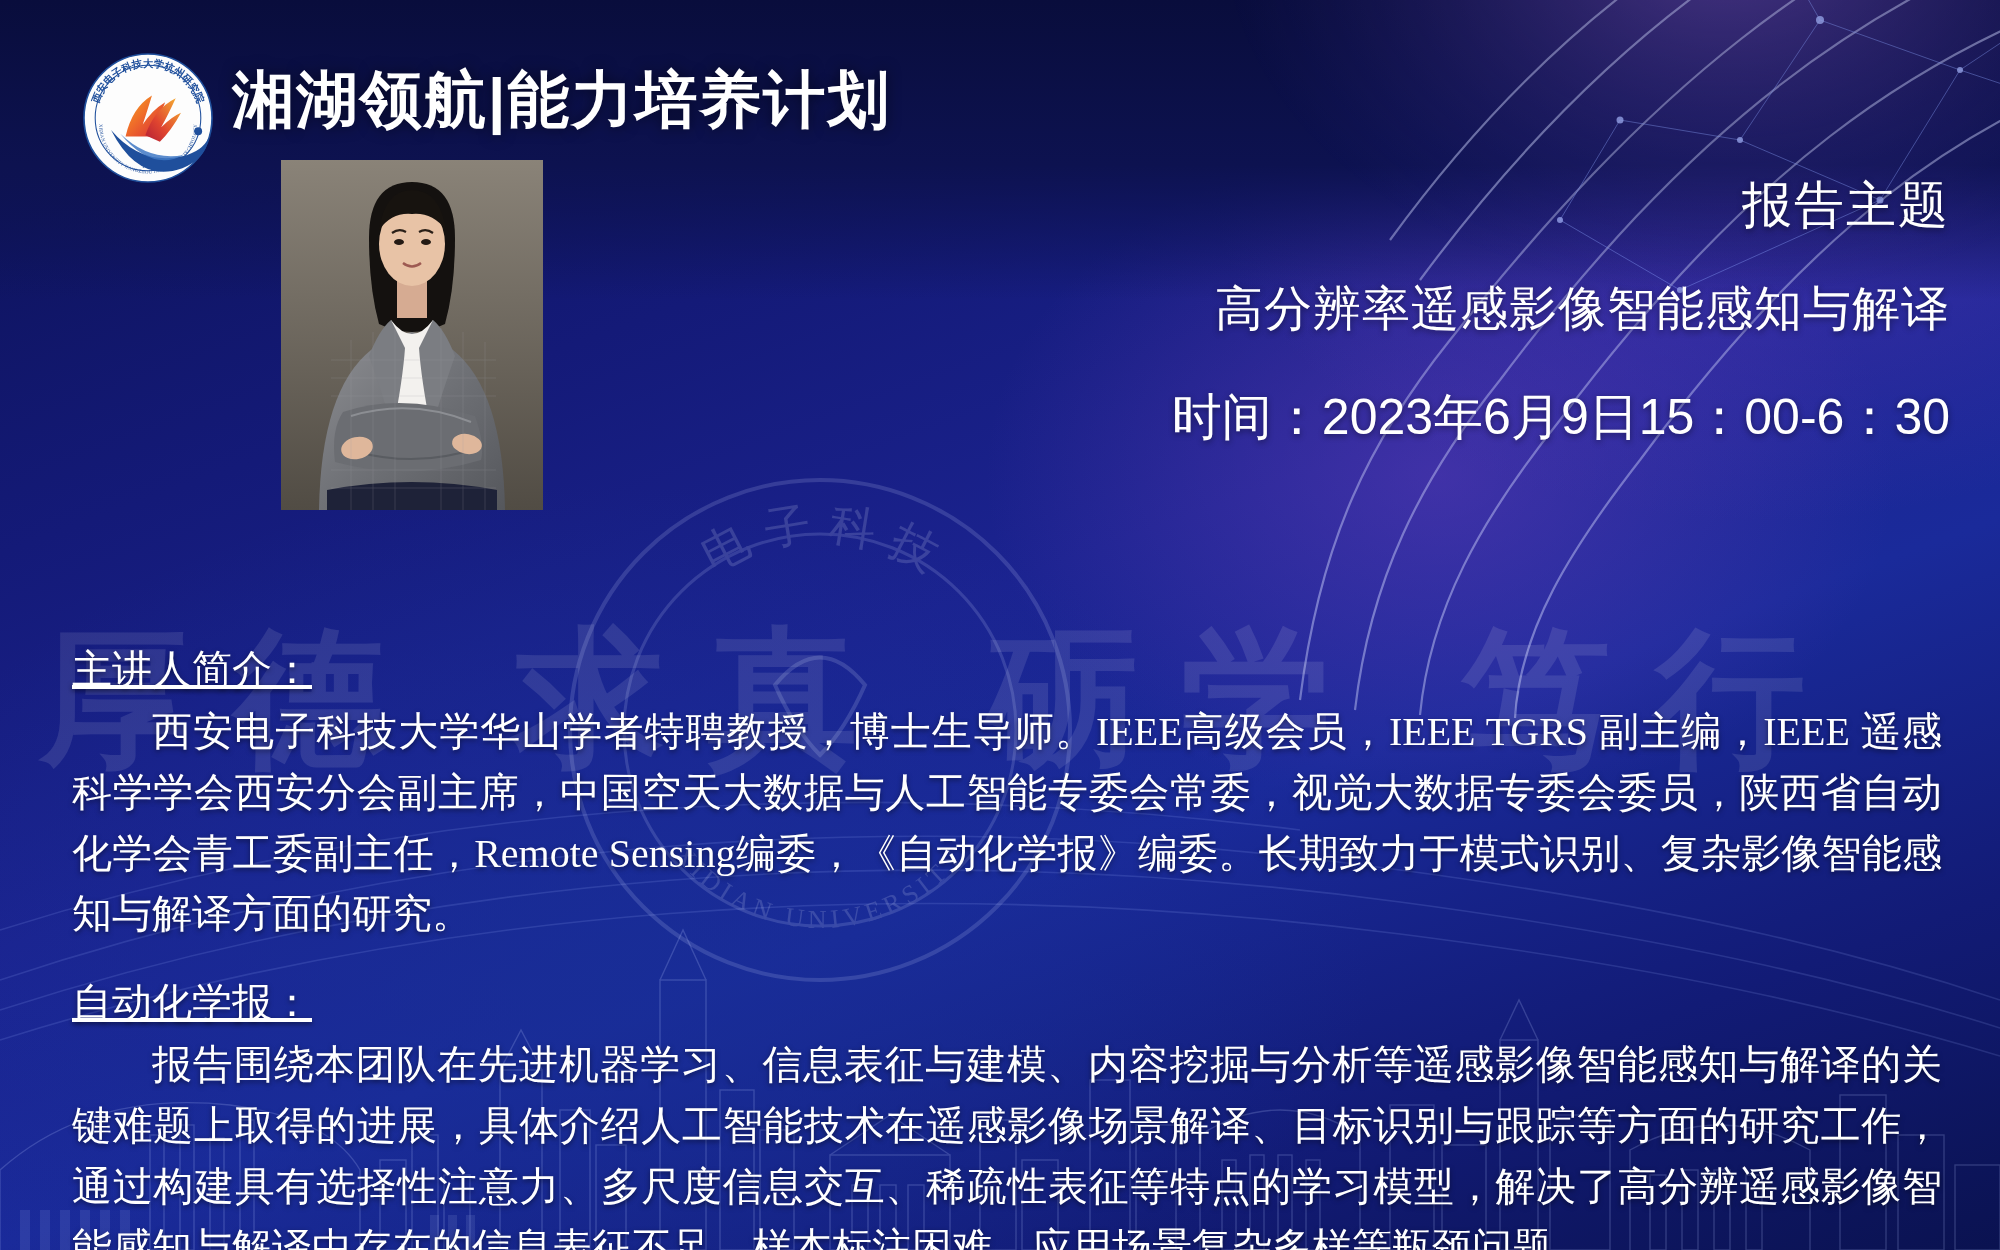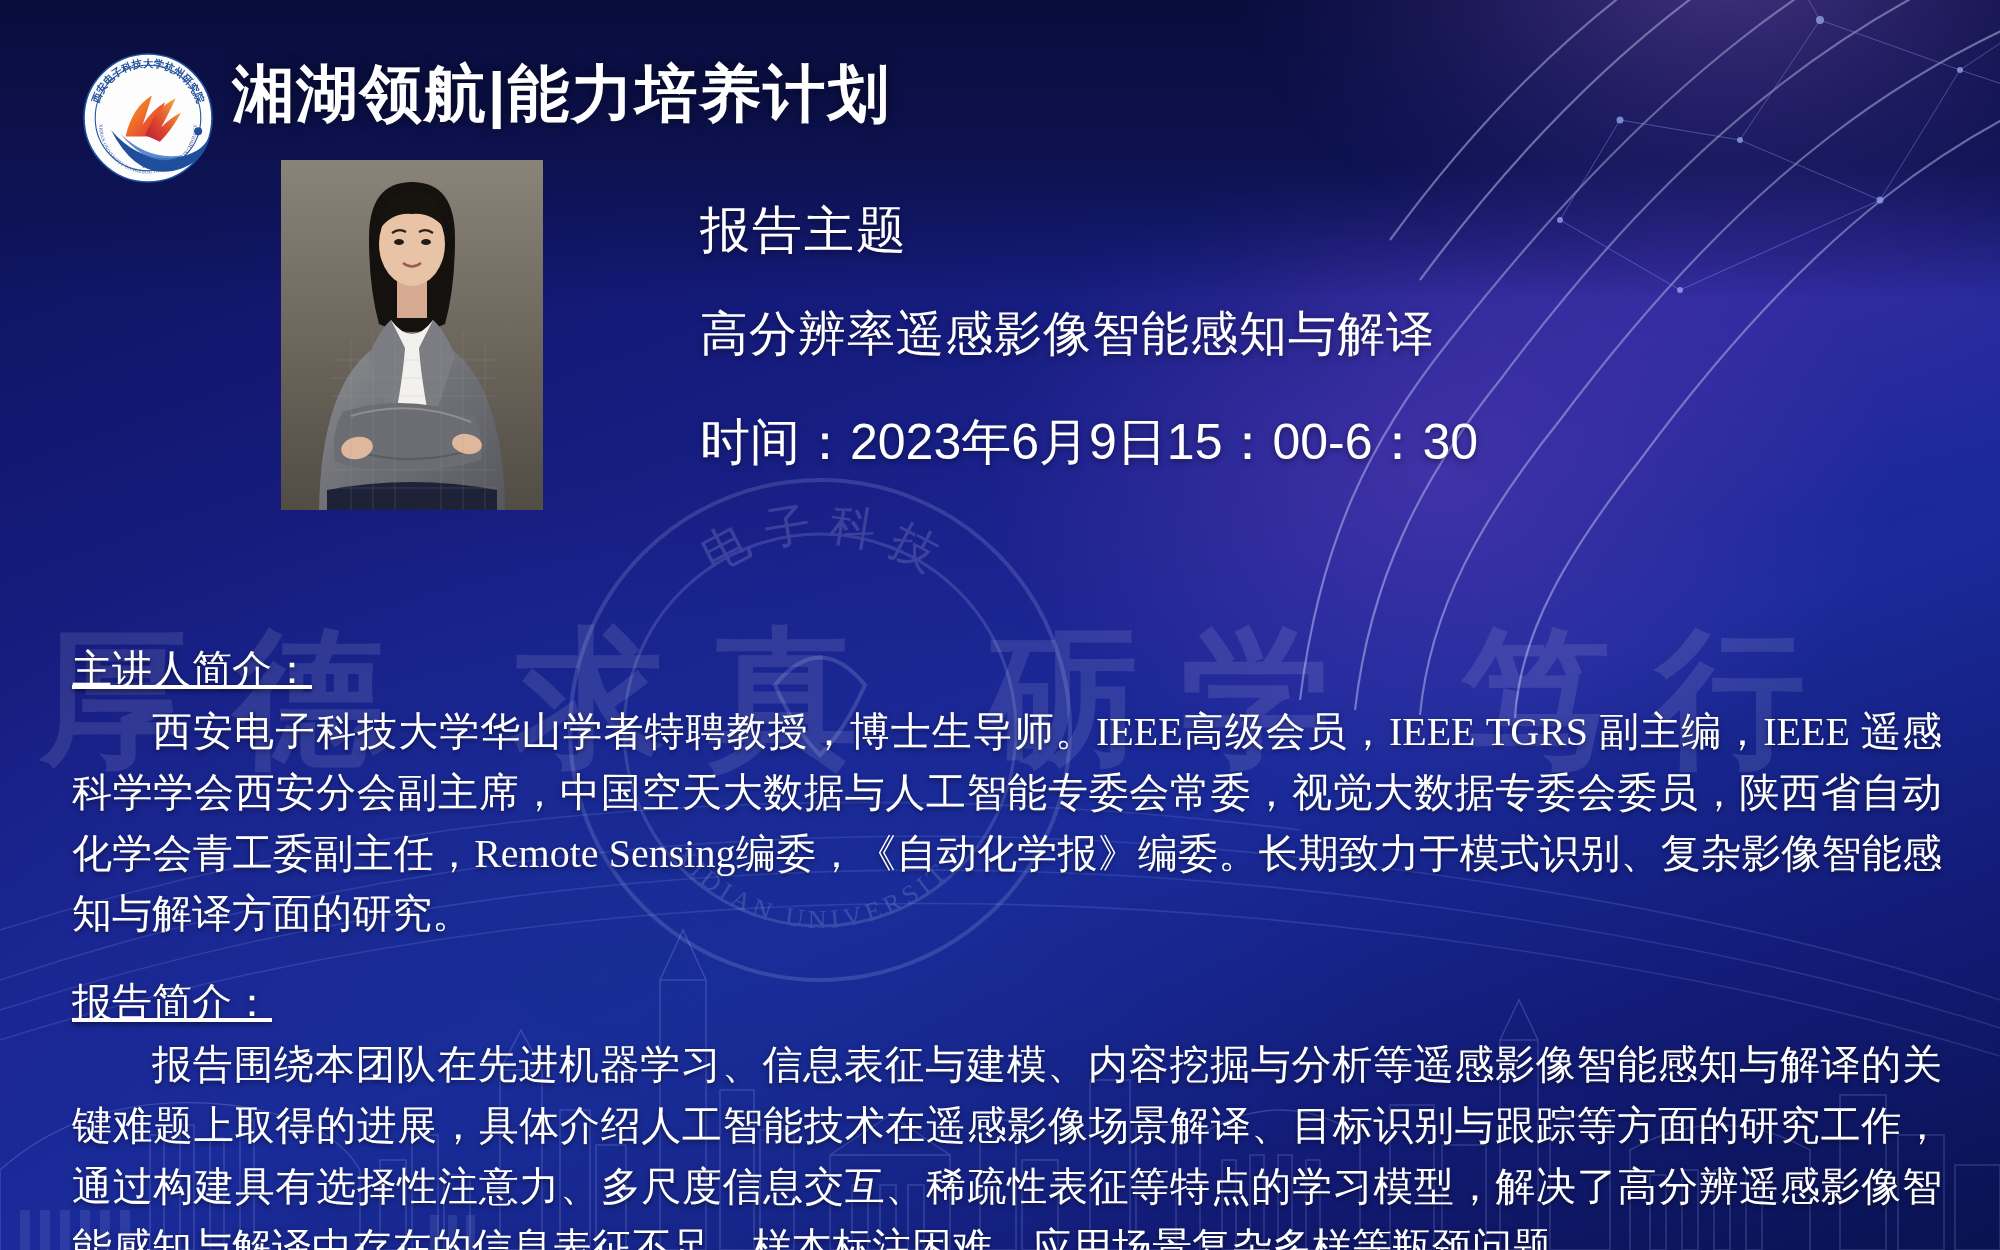--- a/index.html
+++ b/index.html
@@ -39,33 +39,33 @@
   .wm-text{
     position:absolute;left:40px;top:600px;width:1300px;height:260px;
     pointer-events:none;opacity:.10;
     font-size:150px;font-weight:bold;letter-spacing:44px;white-space:nowrap;
     color:#ffffff;
   }
   
   .header{position:absolute;left:0;top:0;width:100%;height:170px;}
   .logo{position:absolute;left:82px;top:52px;width:132px;height:132px;}
   .title{
-    position:absolute;left:232px;top:52px;
+    position:absolute;left:232px;top:58px;
     font-size:62px;font-weight:bold;letter-spacing:2px;
     color:#ffffff;text-shadow:0 0 14px rgba(0,0,0,.55);
     white-space:nowrap;
   }
   
   .portrait{
     position:absolute;left:281px;top:160px;width:262px;height:350px;
     background:linear-gradient(180deg,#7c756b 0%,#6f6a61 55%,#5d584f 100%);
     overflow:hidden;
   }
   
-  .info{position:absolute;left:700px;top:172px;width:1250px;text-align:left;margin-top:25px;}
+  .info{position:absolute;left:700px;top:172px;width:1250px;text-align:right;}
   .info .lbl-topic{
     font-size:50px;font-weight:normal;letter-spacing:2px;margin:0 0 38px 0;
     text-shadow:0 2px 6px rgba(0,0,0,.45);
   }
   .info .topic{
     font-size:48px;letter-spacing:1px;margin:0 0 46px 0;
     text-shadow:0 2px 6px rgba(0,0,0,.45);
   }
   .info .meta{
     font-size:50px;line-height:1.22;margin:0 0 4px 0;
@@ -317,17 +317,17 @@
   <div class="info">
     <div class="lbl-topic">报告主题</div>
     <div class="topic">高分辨率遥感影像智能感知与解译</div>
     <div class="meta">时间：2023年6月9日15：00-6：30</div>
   </div>
 
   <div class="body-wrap">
     <div class="sec-label">主讲人简介：</div>
     <div class="sec-para">西安电子科技大学华山学者特聘教授，博士生导师。IEEE高级会员，IEEE TGRS 副主编，IEEE 遥感科学学会西安分会副主席，中国空天大数据与人工智能专委会常委，视觉大数据专委会委员，陕西省自动化学会青工委副主任，Remote Sensing编委，《自动化学报》编委。长期致力于模式识别、复杂影像智能感知与解译方面的研究。</div>
     <div class="gap"></div>
-    <div class="sec-label">报告简介：</div>
+    <div class="sec-label">自动化学报：</div>
     <div class="sec-para">报告围绕本团队在先进机器学习、信息表征与建模、内容挖掘与分析等遥感影像智能感知与解译的关键难题上取得的进展，具体介绍人工智能技术在遥感影像场景解译、目标识别与跟踪等方面的研究工作，通过构建具有选择性注意力、多尺度信息交互、稀疏性表征等特点的学习模型，解决了高分辨遥感影像智能感知与解译中存在的信息表征不足、样本标注困难、应用场景复杂多样等瓶颈问题。</div>
   </div>
 
 </div>
 
 </body></html>

